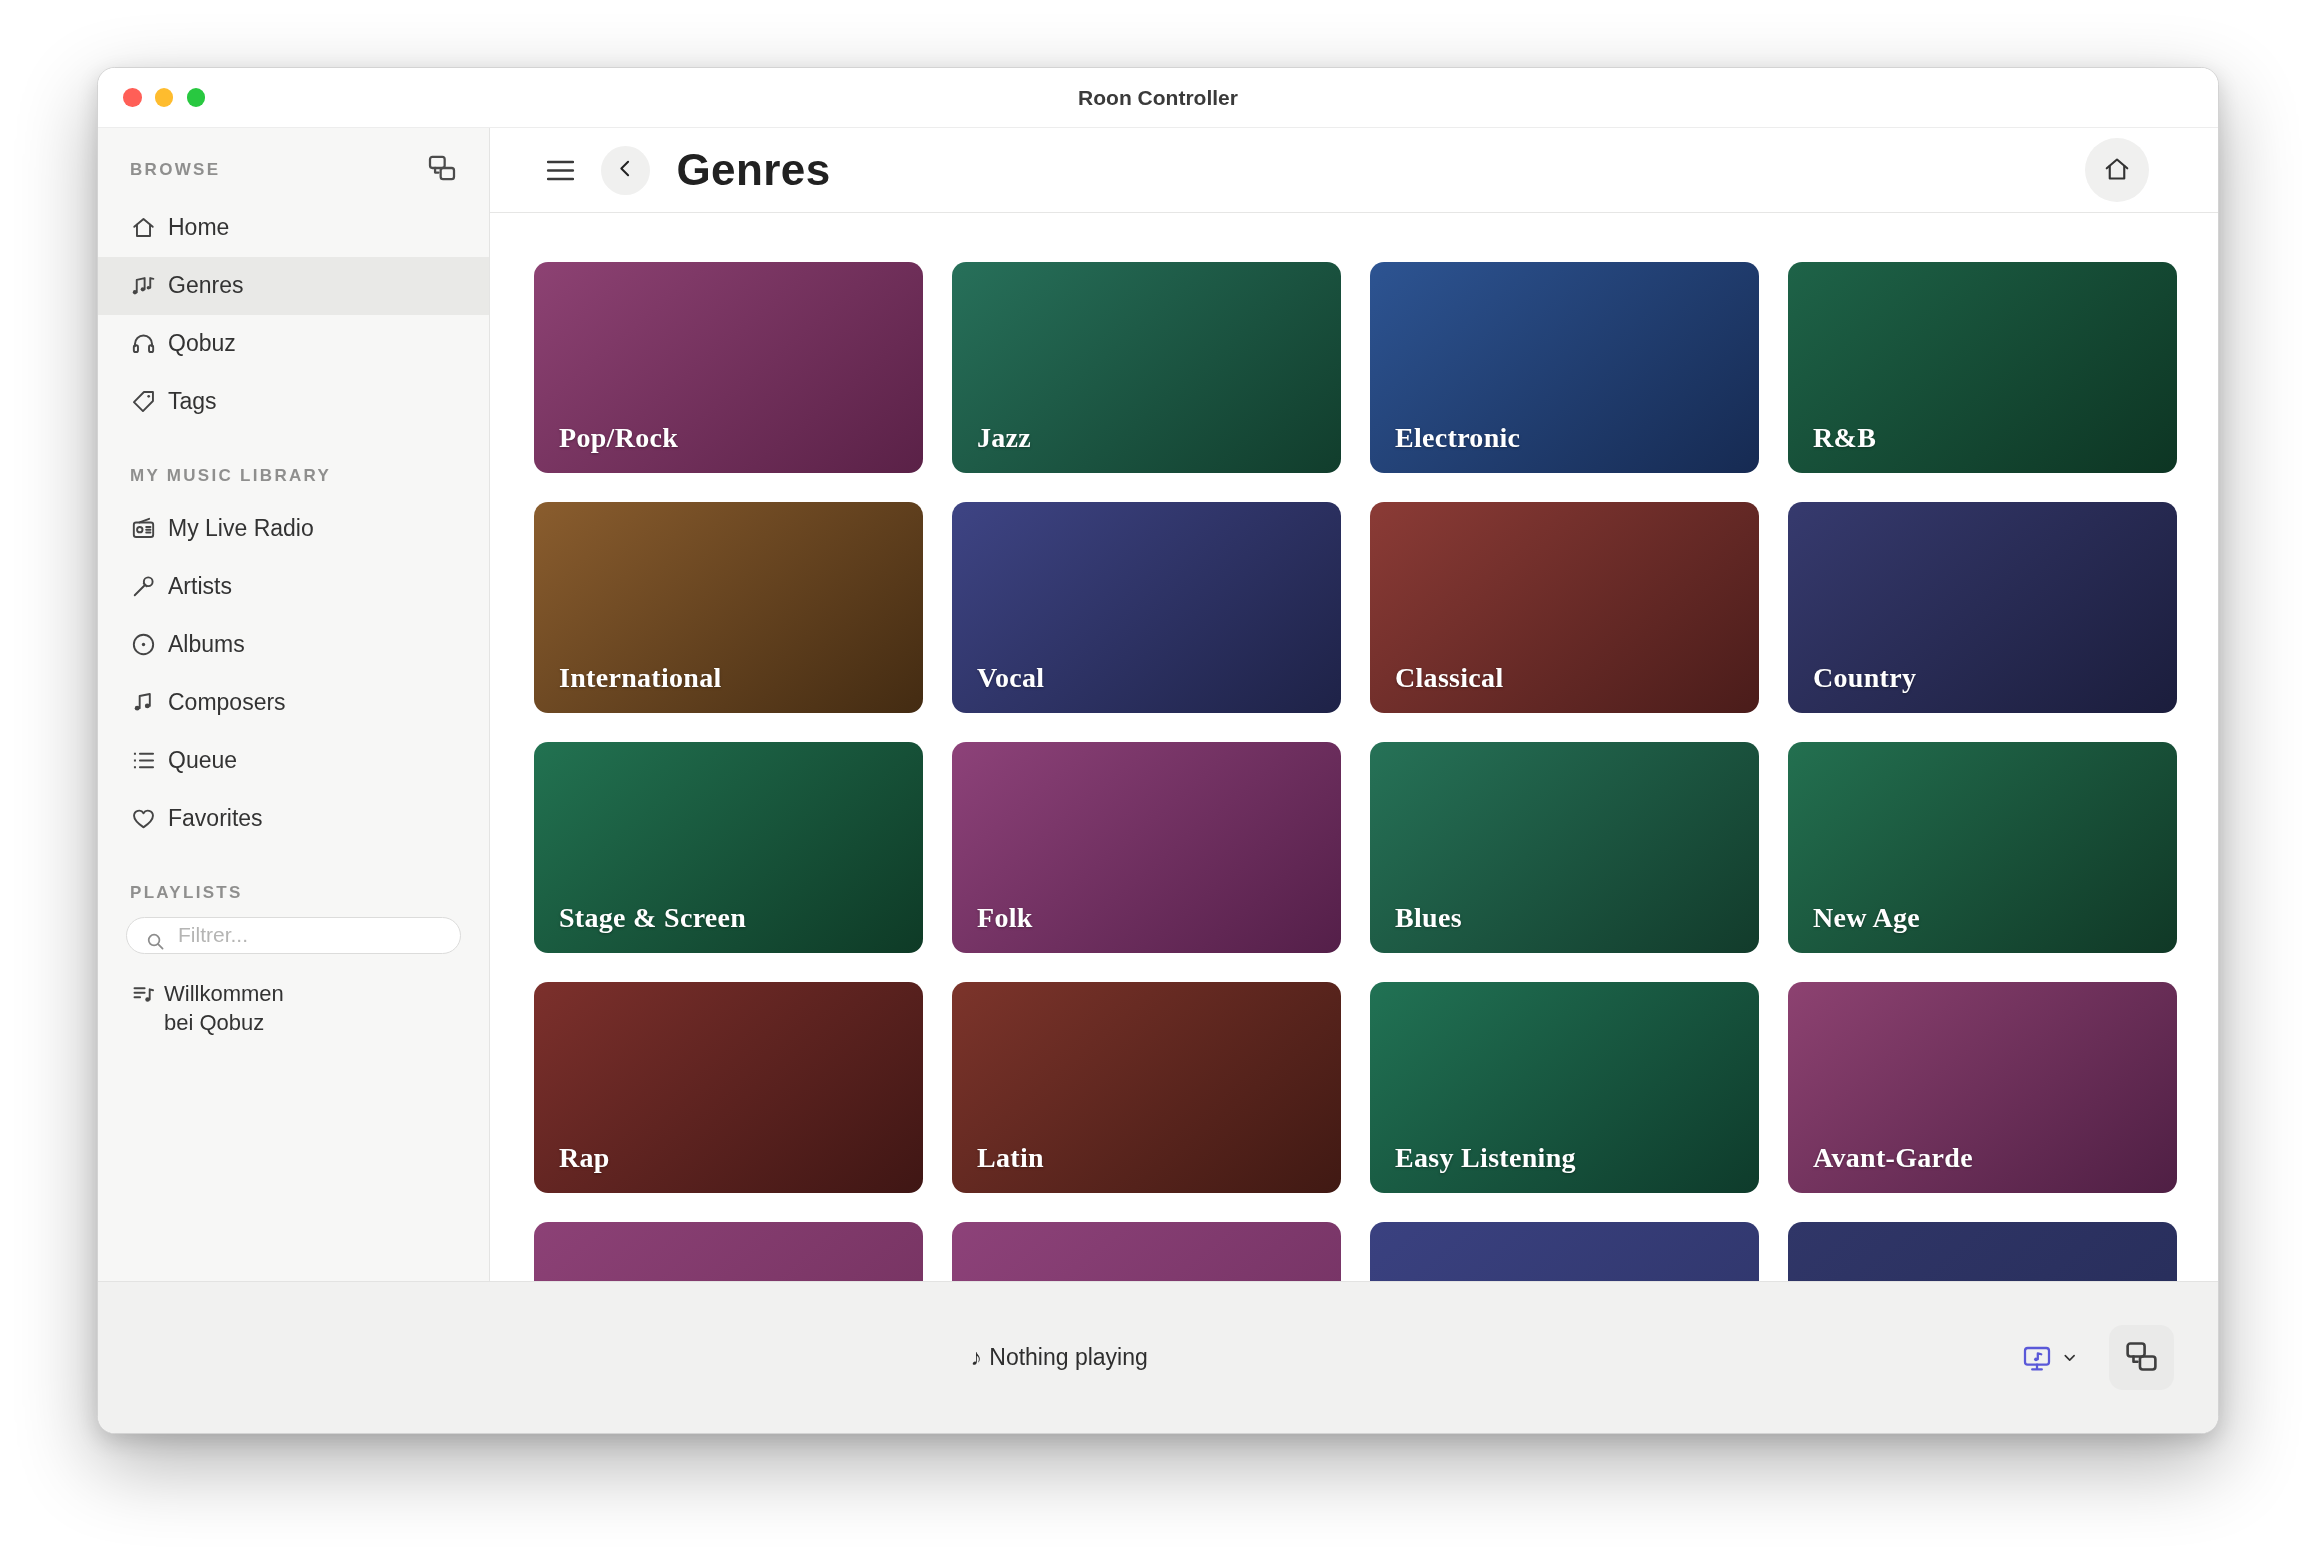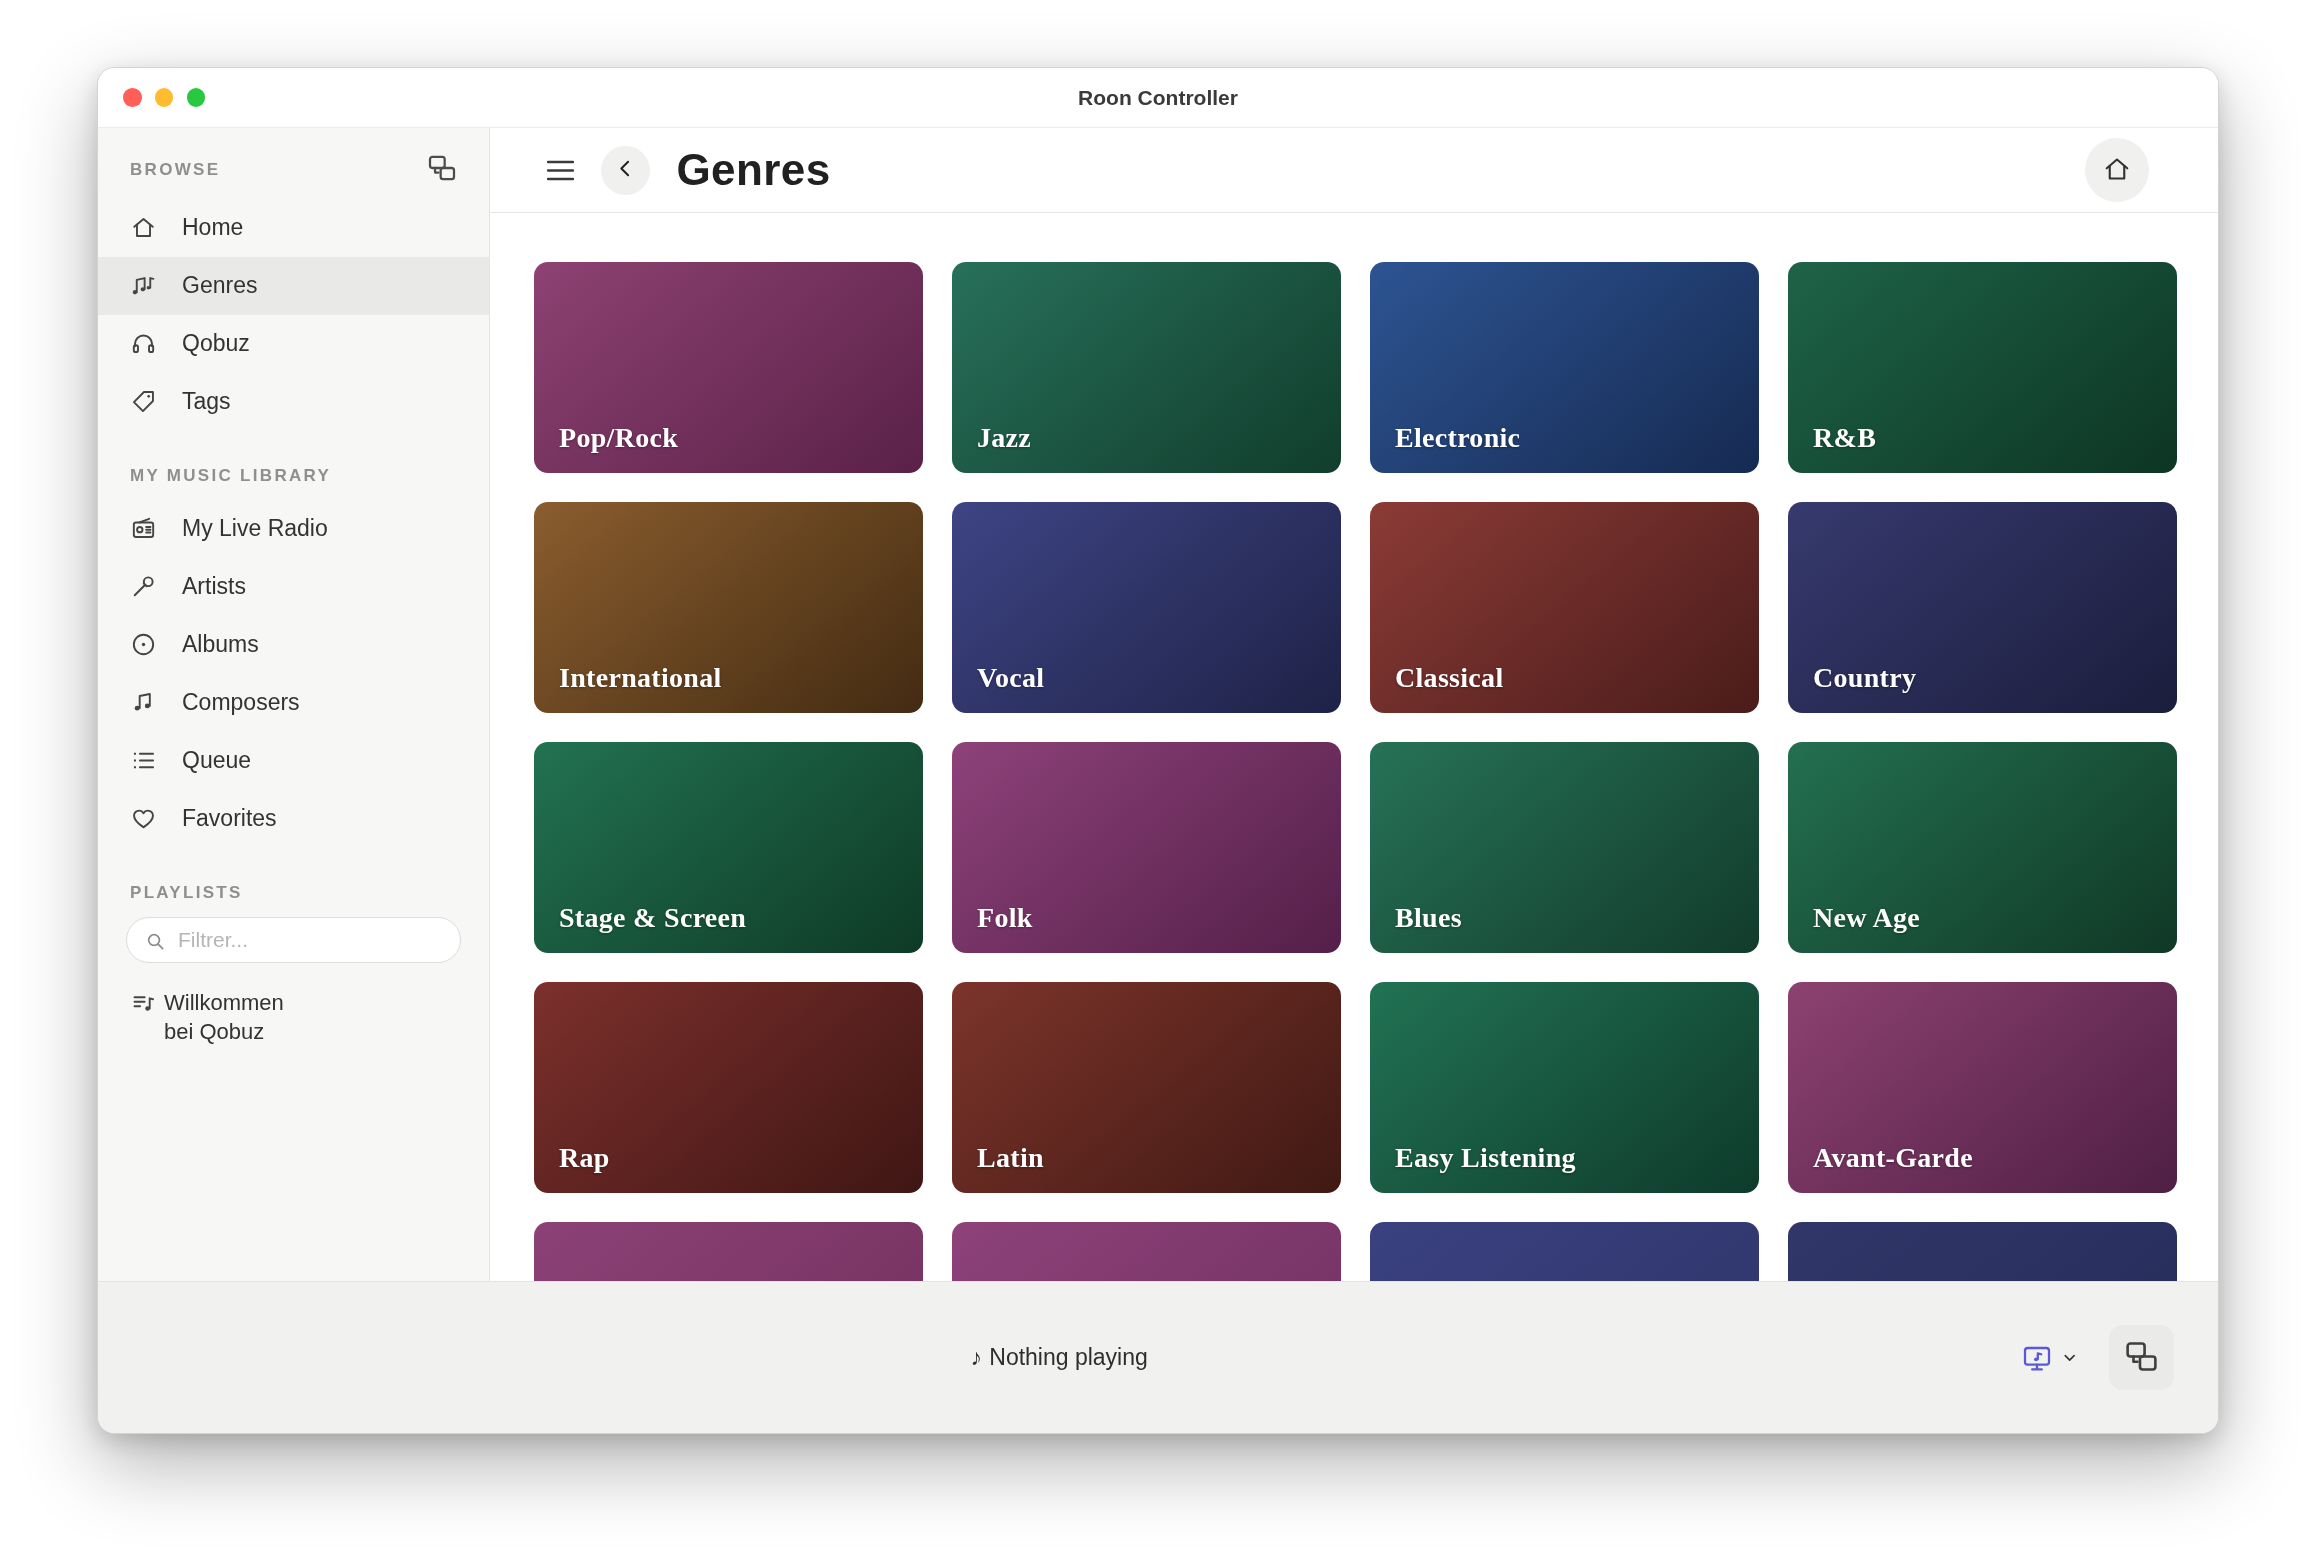--- a/index.html
+++ b/index.html
@@ -53,33 +53,33 @@
     font-size: 17px; font-weight: 700; letter-spacing: 2.3px;
     color: #8f8f8e; text-transform: uppercase;
   }
   .section-label.block { display: block; padding: 0 32px; margin: 35px 0 14px; }
   .icon-btn {
     width: 41px; height: 41px; border: none; background: transparent;
     color: #4c4c4c; cursor: pointer; display: flex; align-items: center; justify-content: center;
   }
   .icon-btn svg { width: 32px; height: 32px; }
   .nav-item {
-    display: flex; align-items: center; gap: 25px;
+    display: flex; align-items: center; gap: 11px;
     height: 58px; padding: 0 32px;
     font-size: 23px; color: #333; cursor: pointer; user-select: none;
   }
   .nav-item.selected { background: #e9e9e7; }
   .nav-icon { width: 27px; height: 27px; flex: 0 0 27px; color: #454545; display: inline-flex; }
   .nav-icon svg { width: 27px; height: 27px; }
   .search-wrap { margin: 14px 28px 0; position: relative; }
   .search-wrap svg {
     position: absolute; left: 17.7px; top: 13.3px; width: 23px; height: 23px; color: #8c8c8c;
   }
   .search-input {
-    width: 100%; height: 46px; border-radius: 25px;
+    width: 100%; height: 37px; border-radius: 25px;
     border: 0.9px solid #dcdcdb; background: #fff;
     padding: 0 17.7px 0 51px; font-size: 21px; color: #333;
     font-family: "Liberation Sans", sans-serif; outline: none;
   }
   .search-input::placeholder { color: #b5b5b4; }
   .playlist-item {
     display: flex; gap: 7px; align-items: flex-start;
     padding: 25px 32px 0; font-size: 22px; color: #333; line-height: 1.32; cursor: pointer;
   }
   .playlist-item .nav-icon { margin-top: 3.5px; }

